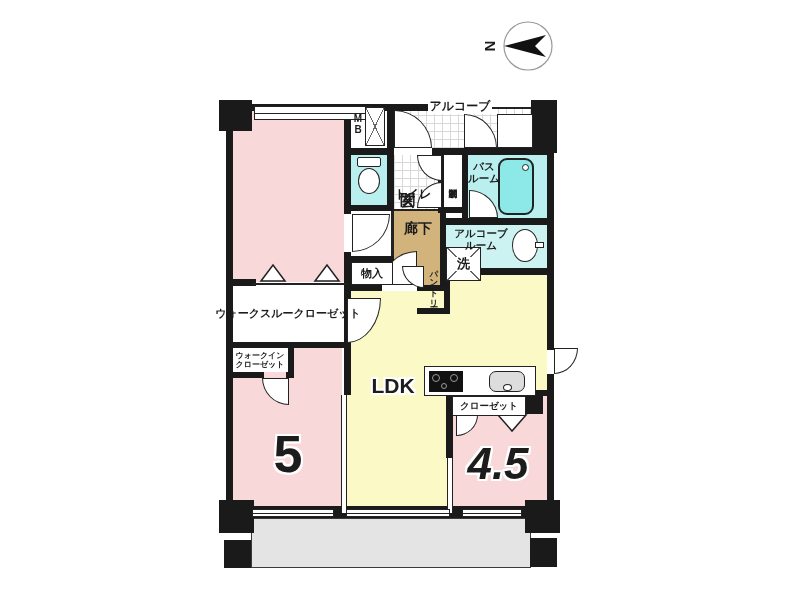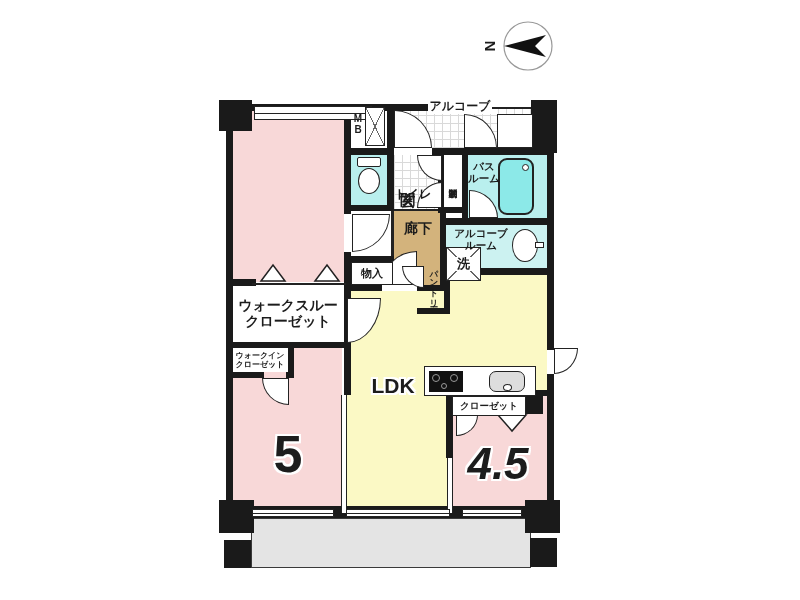--- a/index.html
+++ b/index.html
@@ -164,21 +164,21 @@
   <div class="lbl" style="left:452px;top:226px;width:58px;height:26px;font-size:10.5px;flex-direction:column;">
     <span>アルコーブ</span>
     <span>ルーム</span>
   </div>
   <div class="lbl" style="left:446px;top:247px;width:35px;height:34px;font-size:13px;">
     <span style="background:#fff;padding:0 1px;">洗</span>
   </div>
   <div class="lbl bordered" style="left:351px;top:262px;width:40px;height:21px;font-size:11px;background:#fff;">物入</div>
   <div class="lbl vert" style="left:426px;top:258px;width:15px;height:50px;font-size:8.5px;letter-spacing:0;">パントリー</div>
   <div class="lbl vert" style="left:445px;top:157px;width:15px;height:50px;font-size:8.5px;letter-spacing:0;">玄関収納</div>
-  <div class="lbl" style="left:238px;top:297px;width:100px;height:32px;font-size:14px;flex-direction:column;">
+  <div class="lbl" style="left:238px;top:297px;width:100px;height:32px;font-size:11px;flex-direction:row;">
     <span>ウォークスルー</span>
     <span>クローゼット</span>
   </div>
   <div class="lbl" style="left:234px;top:350px;width:52px;height:20px;font-size:8px;flex-direction:column;">
     <span>ウォークイン</span>
     <span>クローゼット</span>
   </div>
   <div class="lbl bordered" style="left:452px;top:396px;width:72px;height:18px;font-size:9.5px;background:#fff;">クローゼット</div>
   <div class="lbl" style="left:428px;top:100px;width:64px;height:14px;font-size:12px;background:#fff;">アルコーブ</div>
   <div class="lbl" style="left:351px;top:109px;width:14px;height:30px;font-size:10px;flex-direction:column;">

